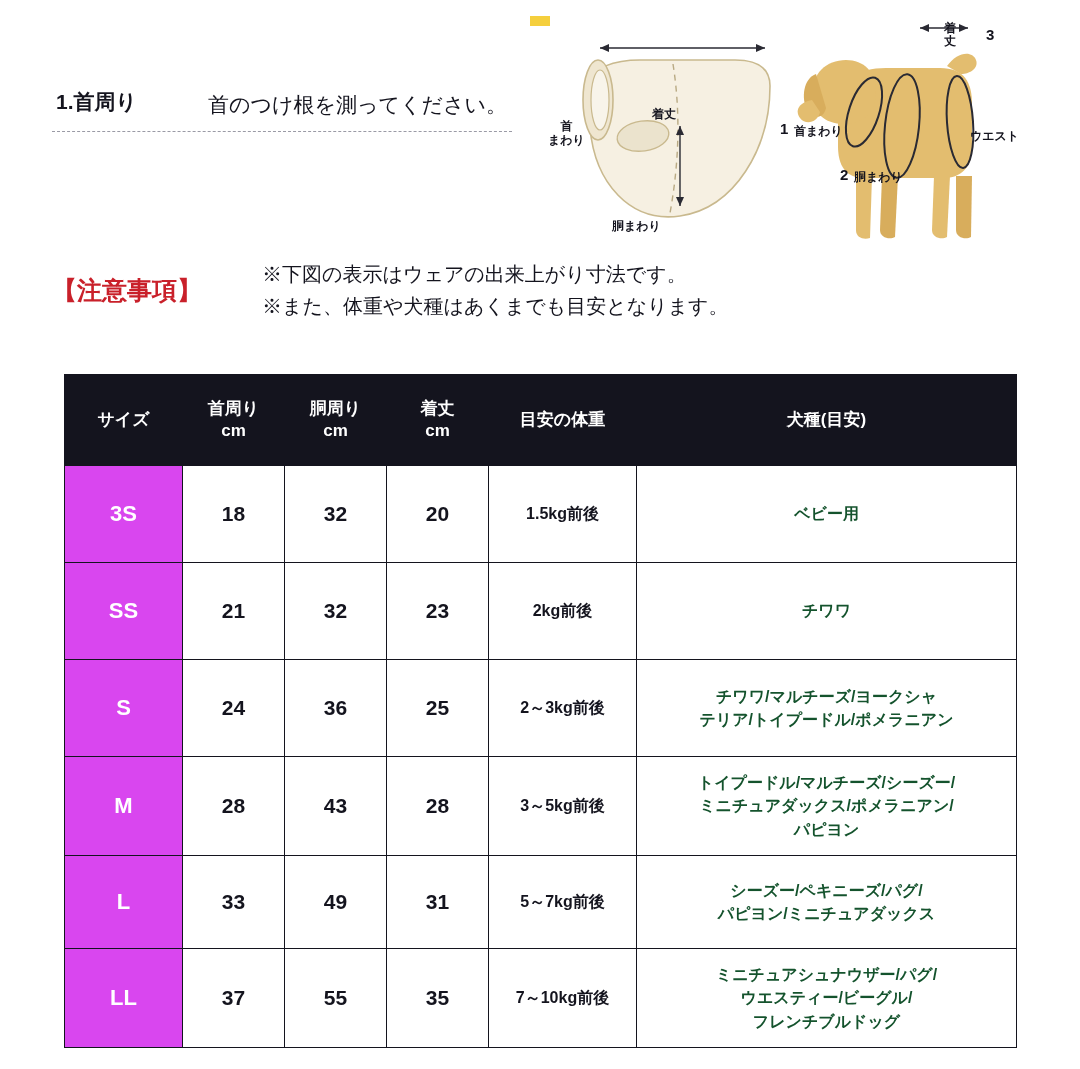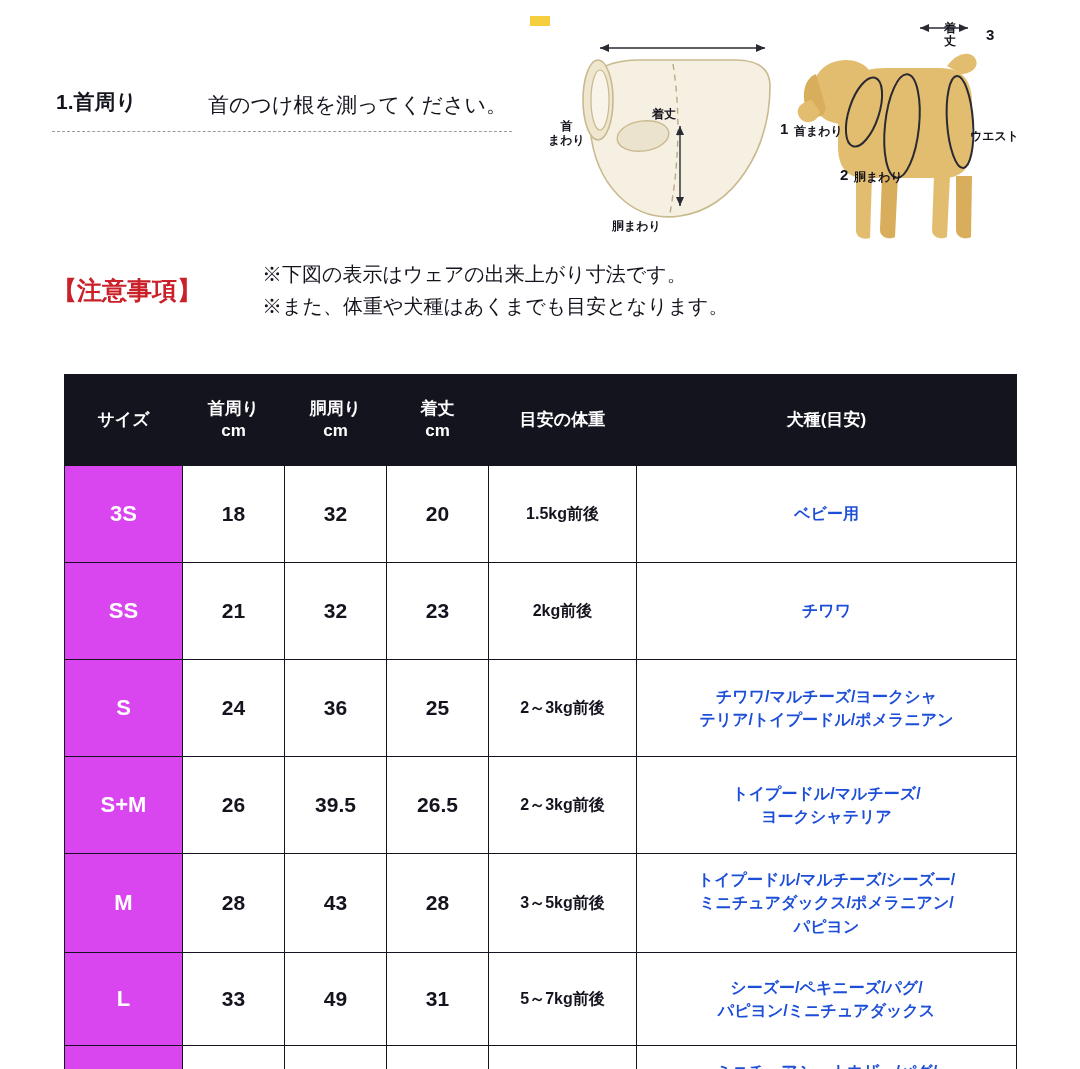--- a/index.html
+++ b/index.html
@@ -164,21 +164,21 @@
     color: #14141e;
   }
   td.weight-cell {
     font-size: 16px;
     font-weight: bold;
     color: #14141e;
   }
   td.breed-cell {
     font-size: 16px;
     font-weight: bold;
-    color: #1d4ed8;
+    color: #14532d;
     line-height: 1.45;
     padding: 6px 4px;
   }
   tr.r1 td, tr.r2 td { height: 84px; }
   tr.r3 td, tr.r4 td { height: 84px; }
   tr.r5 td { height: 86px; }
   tr.r6 td { height: 80px; }
   tr.r7 td { height: 86px; }
 </style>
 </head>
@@ -324,29 +324,20 @@
     </tr>
     <tr class="r3">
       <td class="size-cell">S</td>
       <td class="num-cell">24</td>
       <td class="num-cell">36</td>
       <td class="num-cell">25</td>
       <td class="weight-cell">2～3kg前後</td>
       <td class="breed-cell" style="white-space:pre-line;">チワワ/マルチーズ/ヨークシャ
 テリア/トイプードル/ポメラニアン</td>
     </tr>
-    <tr class="r4">
-      <td class="size-cell">S+M</td>
-      <td class="num-cell">26</td>
-      <td class="num-cell">39.5</td>
-      <td class="num-cell">26.5</td>
-      <td class="weight-cell">2～3kg前後</td>
-      <td class="breed-cell" style="white-space:pre-line;">トイプードル/マルチーズ/
-ヨークシャテリア</td>
-    </tr>
     <tr class="r5">
       <td class="size-cell">M</td>
       <td class="num-cell">28</td>
       <td class="num-cell">43</td>
       <td class="num-cell">28</td>
       <td class="weight-cell">3～5kg前後</td>
       <td class="breed-cell" style="white-space:pre-line;">トイプードル/マルチーズ/シーズー/
 ミニチュアダックス/ポメラニアン/
 パピヨン</td>
     </tr>

